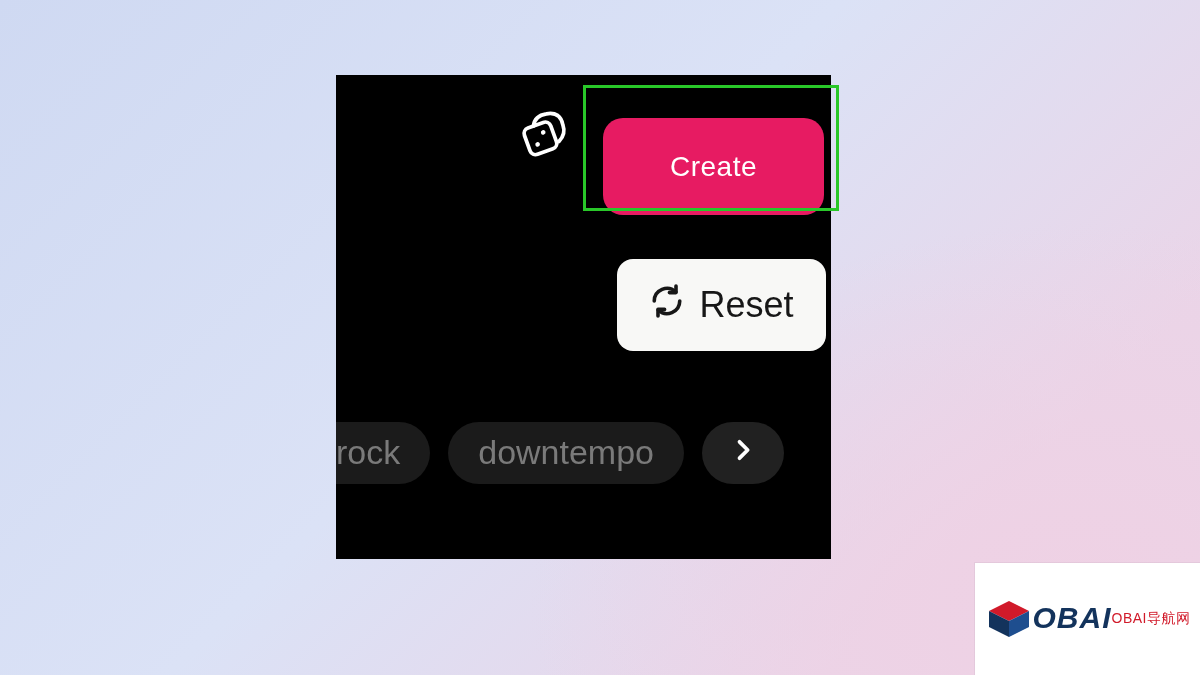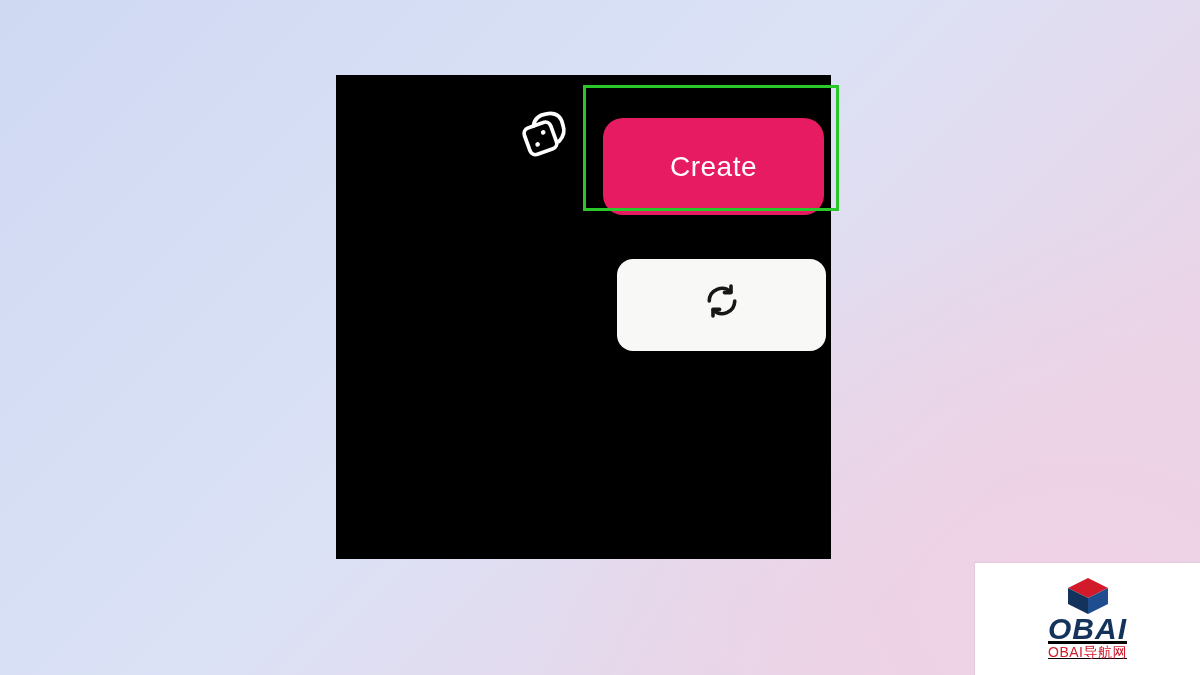--- a/index.html
+++ b/index.html
@@ -114,22 +114,21 @@
   
   .logocard {
     position: absolute;
     right: 0; bottom: 0;
     width: 225px; height: 112px;
     background: #fff;
     box-shadow: 0 0 0 1px rgba(0,0,0,0.04);
     display: flex;
     align-items: center;
     justify-content: center;
-    flex-direction: column;
-    text-decoration: underline;
+    flex-direction: row;
   }
   .logocard .cube { width: 48px; height: 40px; }
   .logocard .word {
     font-size: 30px;
     font-weight: 800;
     font-style: italic;
     letter-spacing: 1px;
     color: #13335c;
     line-height: 1;
     margin-top: -2px;
@@ -167,22 +166,38 @@
 
   <button class="btn-reset">
     <span>
       <svg viewBox="0 0 24 24" fill="none" stroke="#171717" stroke-width="2.4" stroke-linecap="round" stroke-linejoin="round">
         <path d="M3.5 12a8.5 8.5 0 0 1 14.4-6"></path>
         <polyline points="18 2 18 6.4 13.6 6.4"></polyline>
         <path d="M20.5 12a8.5 8.5 0 0 1-14.4 6"></path>
         <polyline points="6 22 6 17.6 10.4 17.6"></polyline>
       </svg>
     </span>
+    <span>Reset</span>
   </button>
 
+  <div class="tagrow">
+    <button class="tag first">
+      <span>rock</span>
+    </button>
+    <button class="tag">
+      <span>downtempo</span>
+    </button>
+    <button class="tag arrow">
+      <span>
+        <svg viewBox="0 0 24 24" fill="none" stroke="#fff" stroke-width="3.2" stroke-linecap="round" stroke-linejoin="round">
+          <polyline points="9 5 16 12 9 19"></polyline>
+        </svg>
+      </span>
+    </button>
+  </div>
 
   <div class="logocard">
     <span class="cube">
       <svg viewBox="0 0 48 40">
         <polygon points="24,2 44,12 24,22 4,12" fill="#d11a2a"></polygon>
         <polygon points="4,12 24,22 24,38 4,28" fill="#13335c"></polygon>
         <polygon points="44,12 24,22 24,38 44,28" fill="#1e4e8f"></polygon>
       </svg>
     </span>
     <div class="word">OBAI</div>

